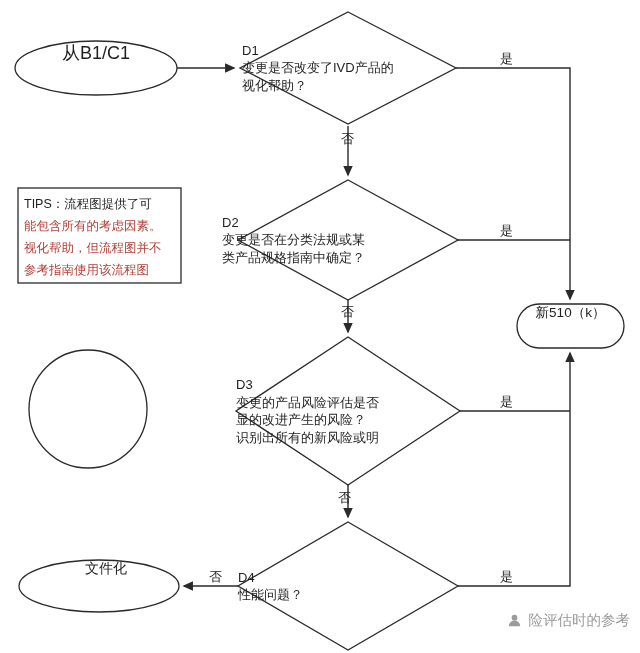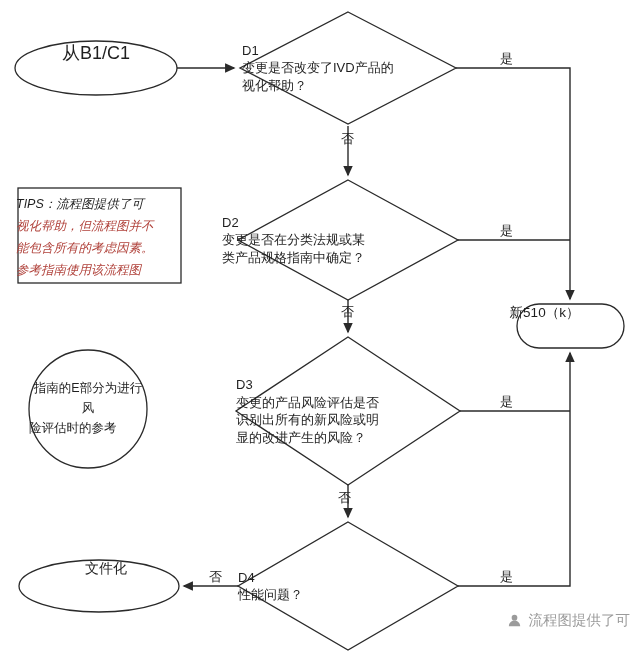--- a/index.html
+++ b/index.html
@@ -63,57 +63,53 @@
 
   <div class="overlay col diamond-text" style="left:222px;top:184px;width:220px;height:112px;">
     <div>D2</div>
     <div>变更是否在分类法规或某</div>
     <div>类产品规格指南中确定？</div>
   </div>
 
   <div class="overlay col diamond-text" style="left:236px;top:341px;width:224px;height:140px;">
     <div>D3</div>
     <div>变更的产品风险评估是否</div>
+    <div>显的改进产生的风险？</div>
     <div>识别出所有的新风险或明</div>
-    <div>显的改进产生的风险？</div>
   </div>
 
   <div class="overlay col diamond-text" style="left:238px;top:526px;width:220px;height:120px;">
     <div>D4</div>
     <div>性能问题？</div>
   </div>
 
   <div class="edge-label" style="left:500px;top:50px;">是</div>
   <div class="edge-label" style="left:341px;top:130px;">否</div>
   <div class="edge-label" style="left:500px;top:222px;">是</div>
   <div class="edge-label" style="left:341px;top:303px;">否</div>
   <div class="edge-label" style="left:500px;top:393px;">是</div>
   <div class="edge-label" style="left:338px;top:489px;">否</div>
   <div class="edge-label" style="left:500px;top:568px;">是</div>
   <div class="edge-label" style="left:209px;top:568px;">否</div>
 
-  <div class="tips-text" style="left:16px;top:193px;width:152px;font-style:italic;">
+  <div class="tips-text" style="left:24px;top:193px;width:152px;">
     <div>TIPS：流程图提供了可</div>
+    <div class="red">能包含所有的考虑因素。</div>
     <div class="red">视化帮助，但流程图并不</div>
-    <div class="red">能包含所有的考虑因素。</div>
     <div class="red">参考指南使用该流程图</div>
   </div>
 
-  <div class="overlay col risk-text" style="left:29px;top:386px;width:118px;height:44px;">
-    <div>指南的E部分为进行风</div>
-    <div>险评估时的参考</div>
-  </div>
 
-  <div class="overlay" style="left:491px;top:304px;width:107px;height:44px;font-size:13.5px;">新510（k）</div>
+  <div class="overlay" style="left:517px;top:304px;width:107px;height:44px;font-size:13.5px;">新510（k）</div>
 
   <div class="overlay" style="left:26px;top:560px;width:160px;height:52px;font-size:14px;">文件化</div>
 
   <div class="watermark">
     <span style="display:flex;">
       <svg width="17" height="17" viewBox="0 0 24 24">
         <circle cx="12" cy="8" r="4" fill="#9b9b9b"></circle>
         <path d="M4 20c0-4.4 3.6-8 8-8s8 3.6 8 8z" fill="#9b9b9b"></path>
       </svg>
     </span>
-    <span>流程图提供了可</span>
+    <span>险评估时的参考</span>
   </div>
 
 </div>
 
 </body></html>

